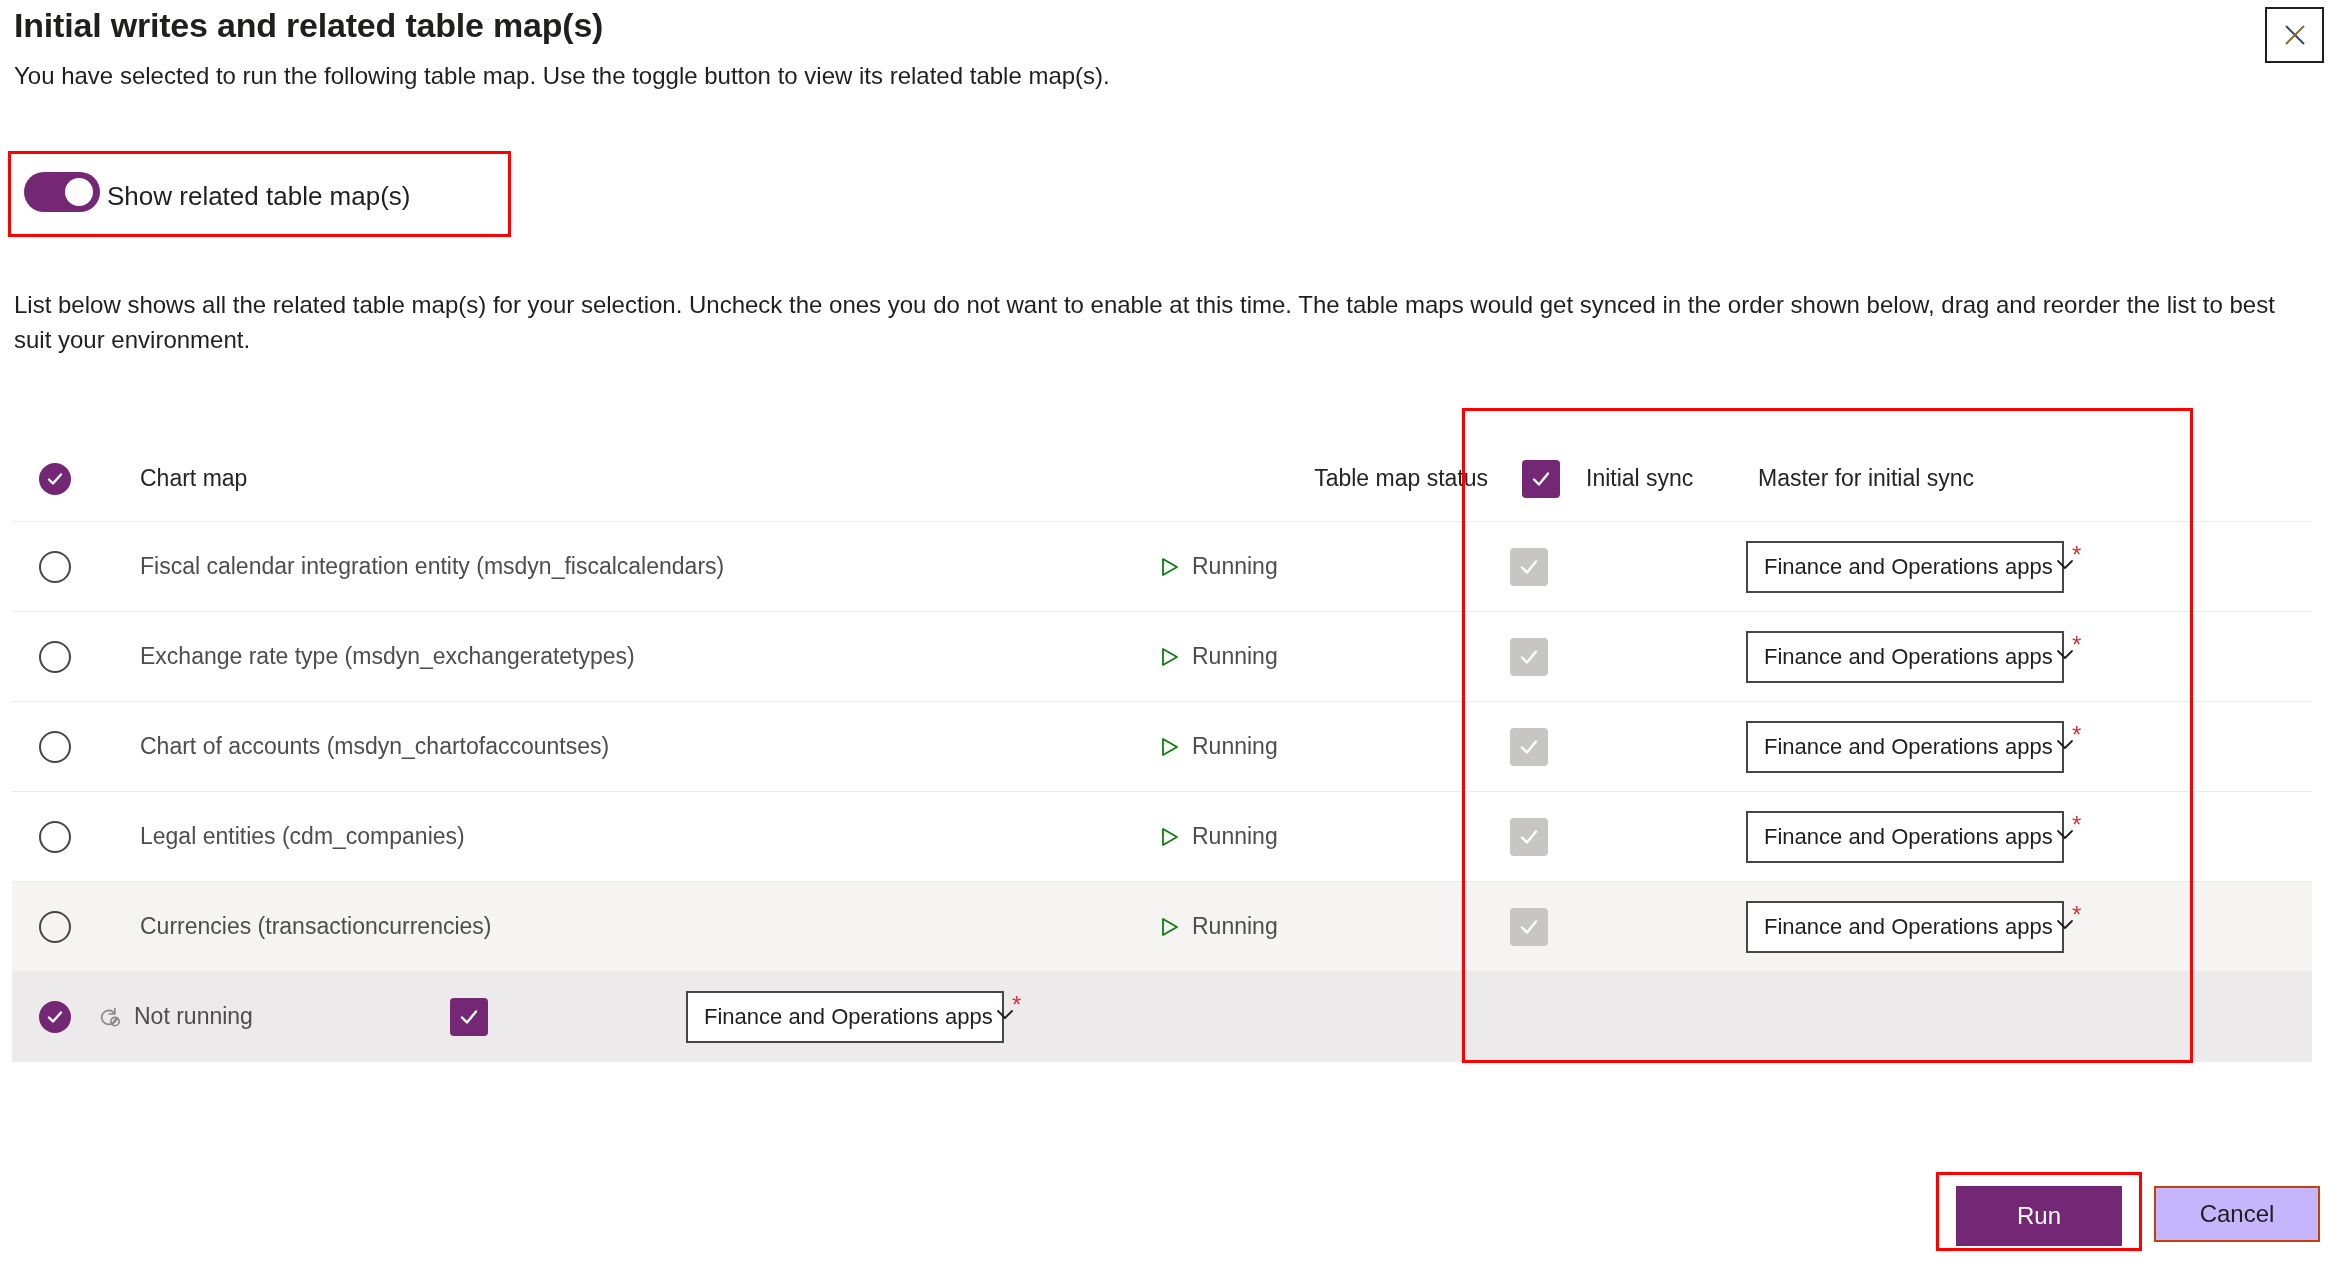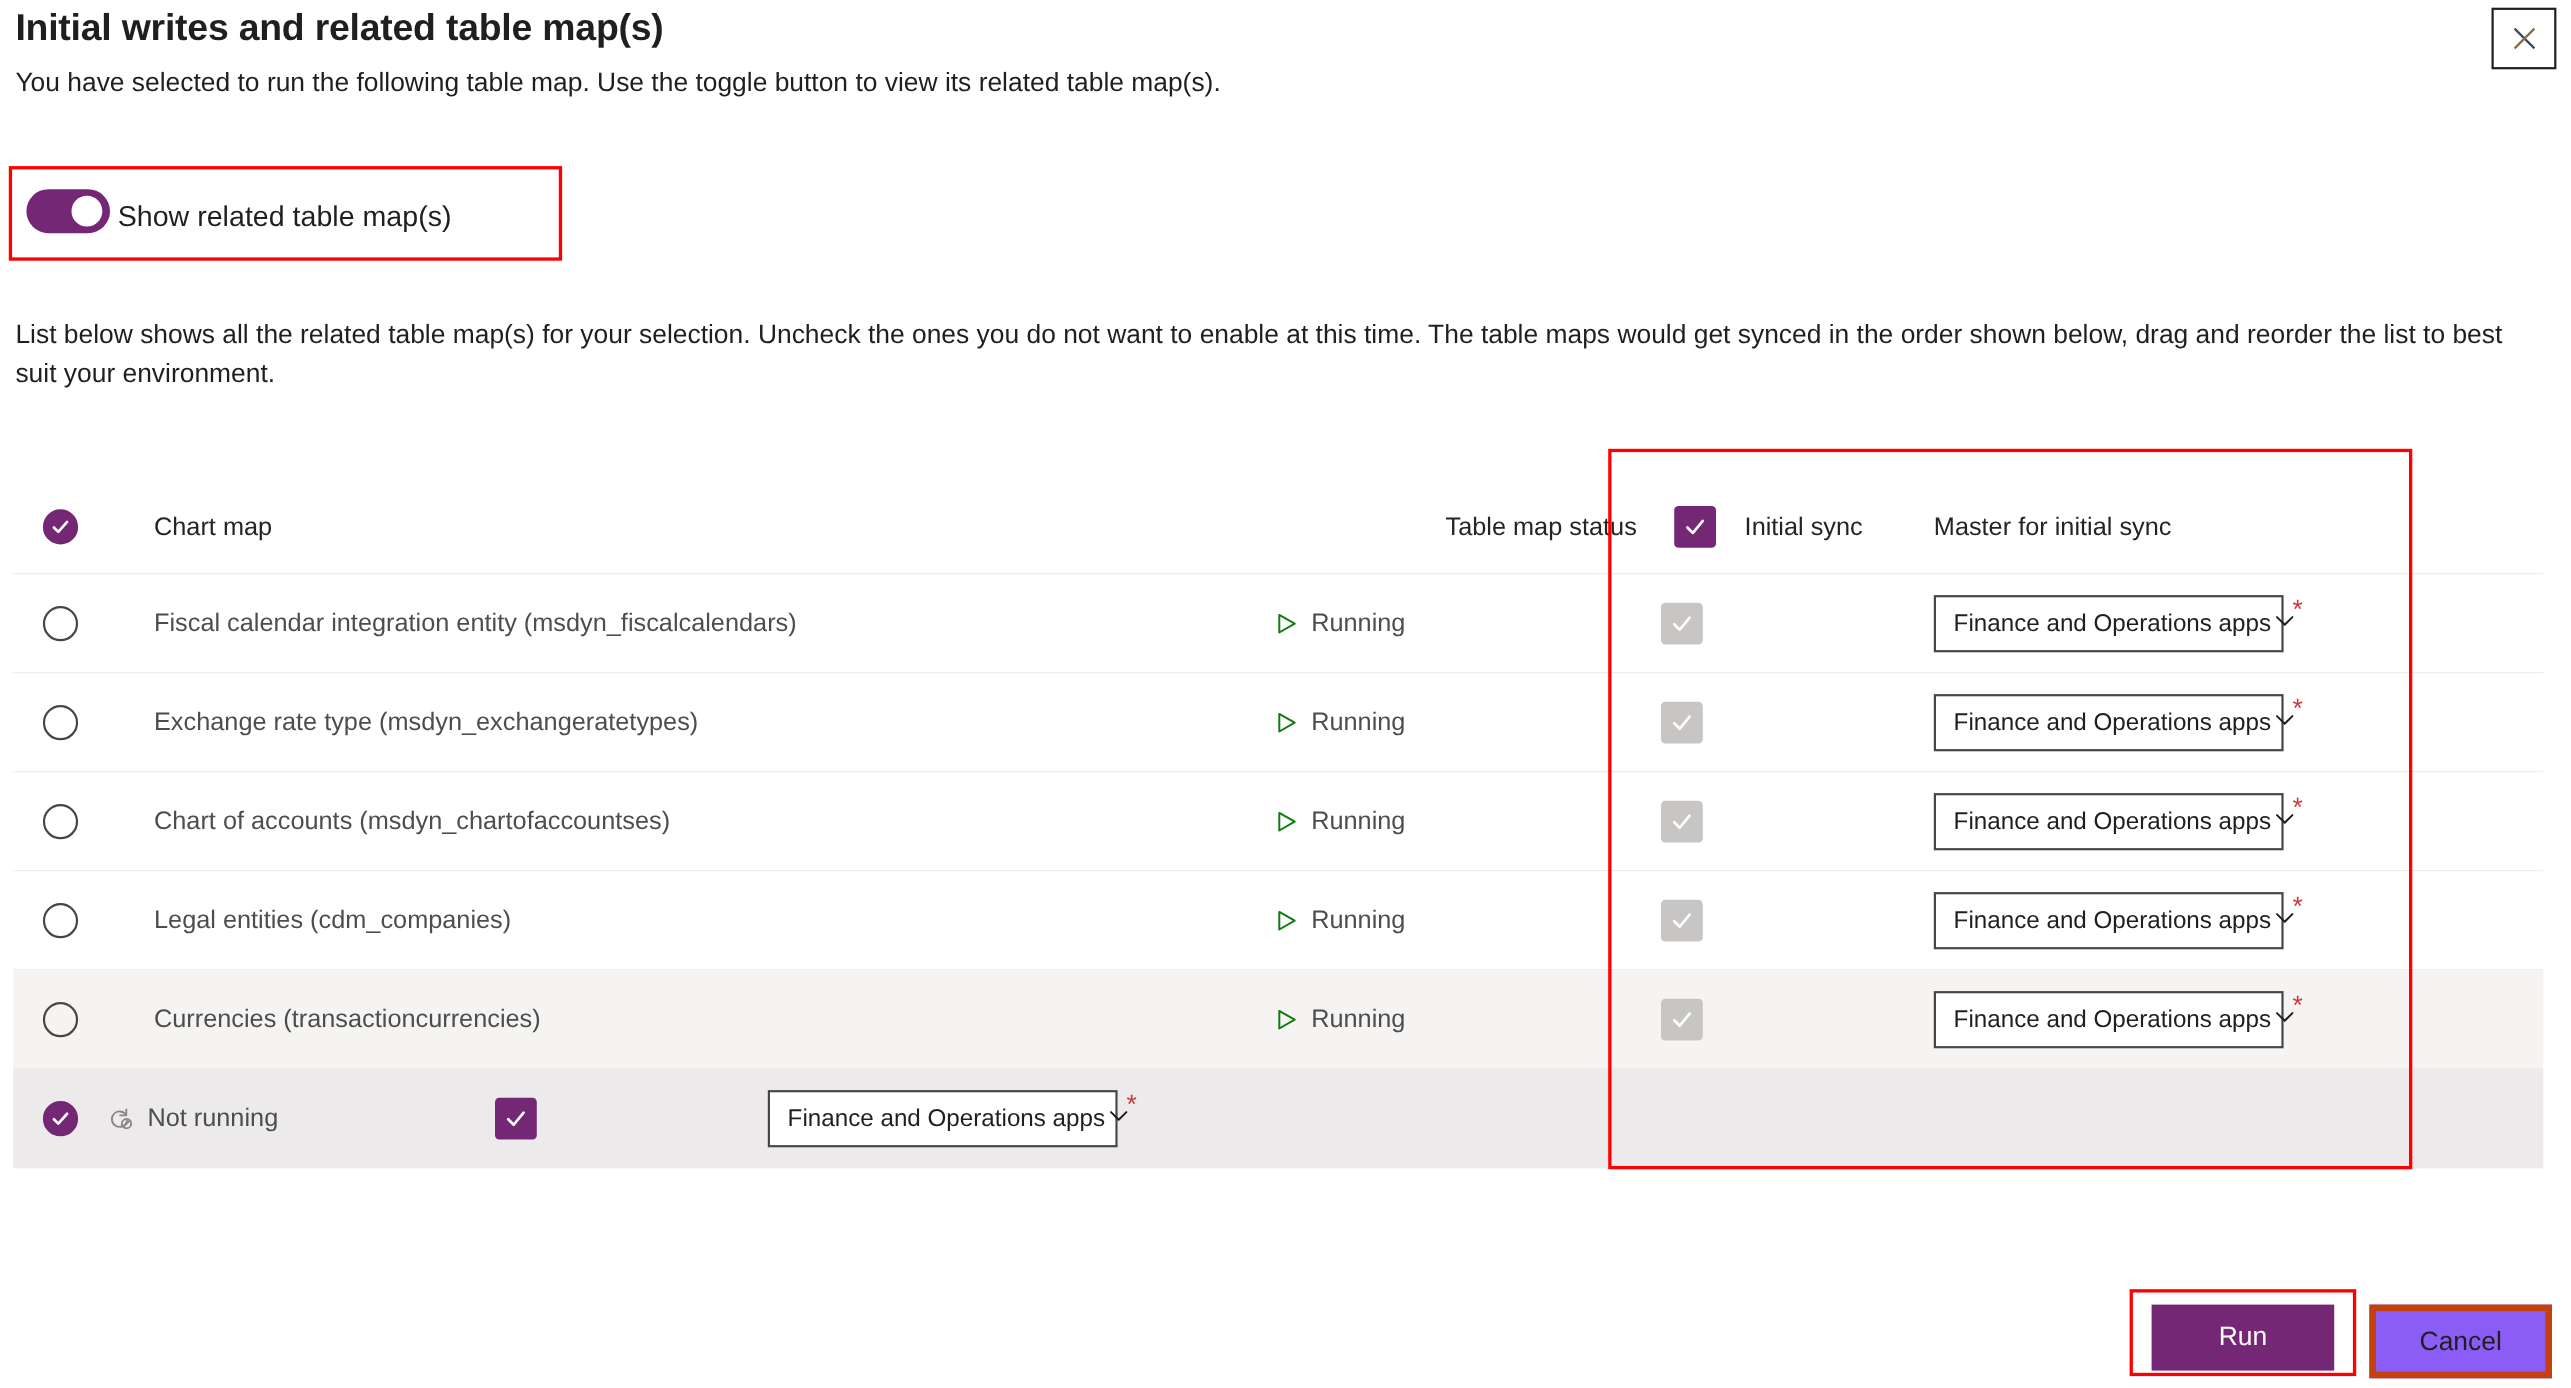--- a/index.html
+++ b/index.html
@@ -236,21 +236,20 @@
     background: #ffffff;
     box-sizing: border-box;
     display: flex;
     align-items: center;
     justify-content: space-between;
     padding: 0 14px 0 16px;
     font-size: 22px;
     color: #201f1e;
     cursor: pointer;
     white-space: nowrap;
-    margin-left: 12px;
   }
   .asterisk {
     color: #d13438;
     font-size: 24px;
     margin-left: 8px;
     align-self: flex-start;
     margin-top: 2px;
     line-height: 1;
   }
 
@@ -289,25 +288,25 @@
     font-size: 24px;
     border: none;
     cursor: pointer;
     font-family: "Liberation Sans", sans-serif;
   }
   .btn-cancel {
     position: absolute;
     left: 2154px;
     top: 1186px;
     width: 166px;
-    height: 67px;
-    background: #8b5cf6;
+    height: 56px;
+    background: #c4b5fd;
     color: #201f1e;
     font-size: 24px;
-    border: 6px solid #c2410c;
+    border: 2px solid #c2410c;
     box-sizing: border-box;
     cursor: pointer;
     font-family: "Liberation Sans", sans-serif;
   }
 </style>
 </head>
 <body>
 
 <div class="dialog-title">Initial writes and related table map(s)</div>
 <div class="dialog-subtitle">You have selected to run the following table map. Use the toggle button to view its related table map(s).</div>

